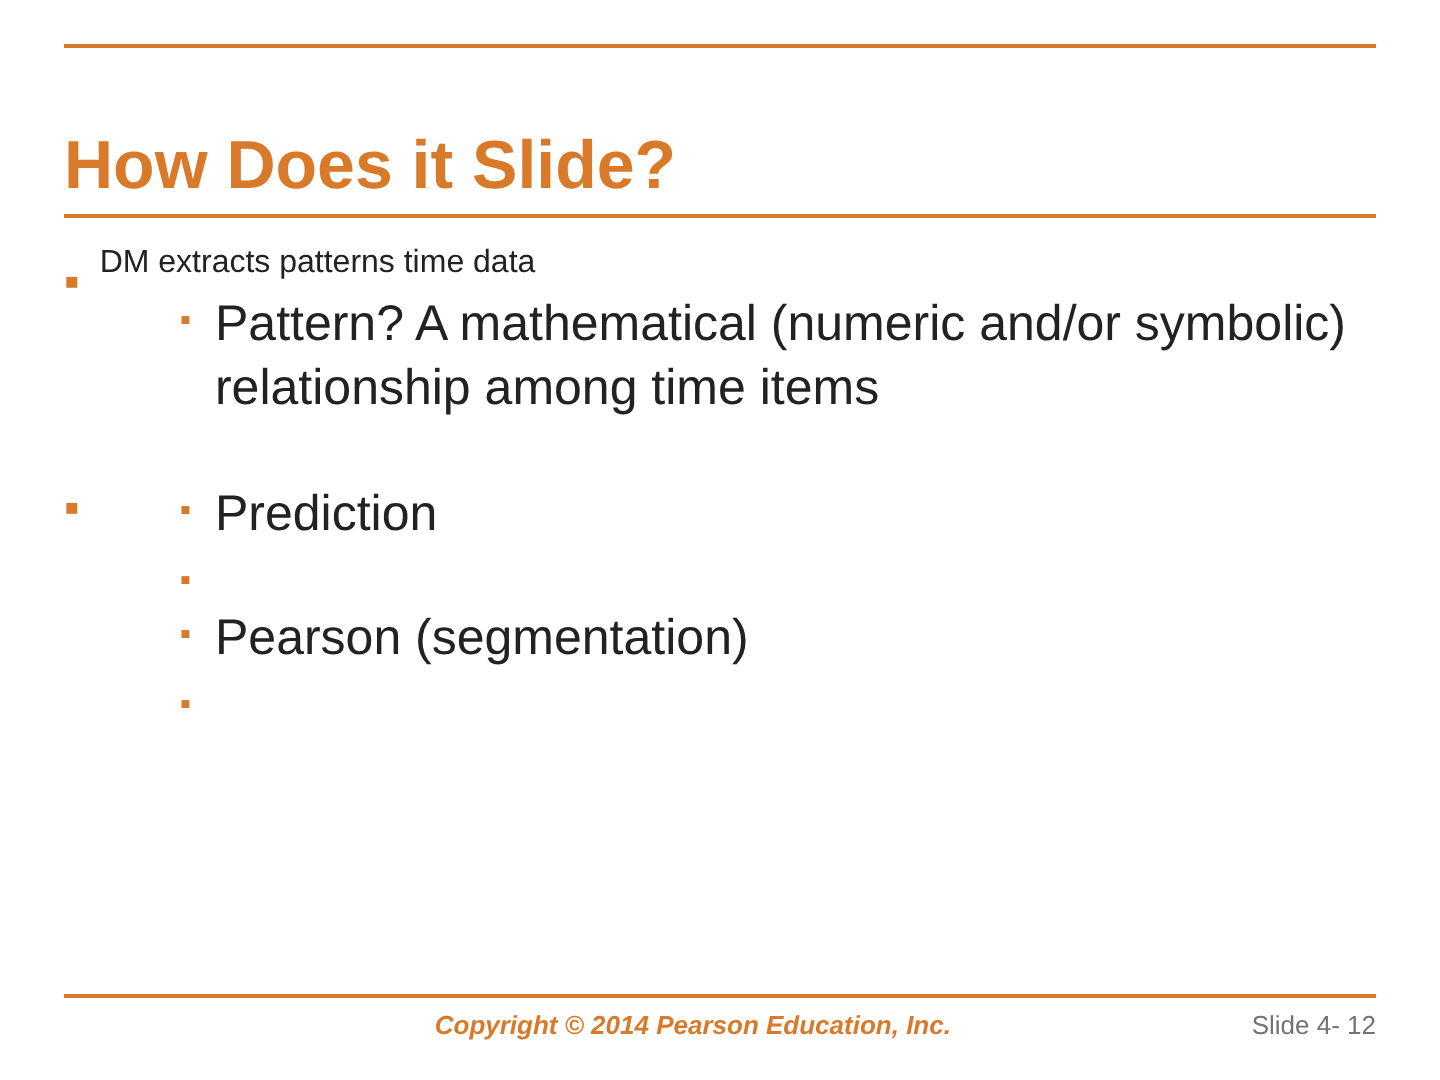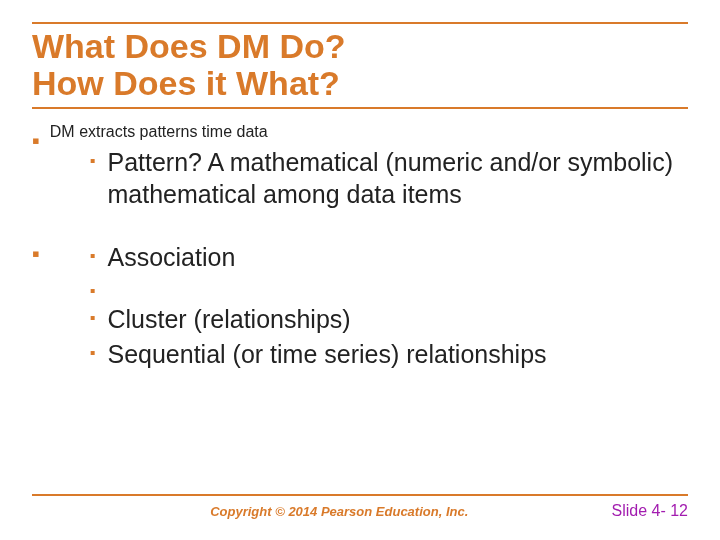--- a/index.html
+++ b/index.html
@@ -86,70 +86,69 @@
   }
   .copyright {
     color: #d97a2a;
     font-weight: 700;
     font-style: italic;
     flex: 1;
     text-align: center;
     margin-left: 60px;
   }
   .slidenum {
-    color: #a21caf;
-    font-size: 16px;
+    color: #737373;
+    font-size: 13px;
     white-space: nowrap;
     margin-left: 25px;
   }
 </style>
 </head>
 <body>
 
 <div class="slide">
 
   <div class="rule"></div>
   <h1 class="title">
-    <span>What Does DM Do?</span><br>
-    <span>How Does it What?</span>
+    <br>
+    <span>How Does it Slide?</span>
   </h1>
   <div class="rule"></div>
 
   <div class="content">
     <ul class="lvl1">
       <li>
         <span class="bullet1">▪</span>
         <div style="flex:1">
           <div class="txt">DM extracts patterns time data</div>
           <ul class="lvl2">
             <li>
               <span class="bullet2">▪</span>
-              <div class="txt">Pattern? A mathematical (numeric and/or symbolic) mathematical among data items</div>
+              <div class="txt">Pattern? A mathematical (numeric and/or symbolic) relationship among time items</div>
             </li>
           </ul>
         </div>
       </li>
       <li>
         <span class="bullet1">▪</span>
         <div style="flex:1">
           <ul class="lvl2">
             <li>
               <span class="bullet2">▪</span>
-              <div class="txt">Association</div>
+              <div class="txt">Prediction</div>
             </li>
             <li>
               <span class="bullet2">▪</span>
             </li>
             <li>
               <span class="bullet2">▪</span>
-              <div class="txt">Cluster (relationships)</div>
+              <div class="txt">Pearson (segmentation)</div>
             </li>
             <li>
               <span class="bullet2">▪</span>
-              <div class="txt">Sequential (or time series) relationships</div>
             </li>
           </ul>
         </div>
       </li>
     </ul>
   </div>
 
   <div class="footer">
     <div class="footer-rule"></div>
     <div class="footer-row">

